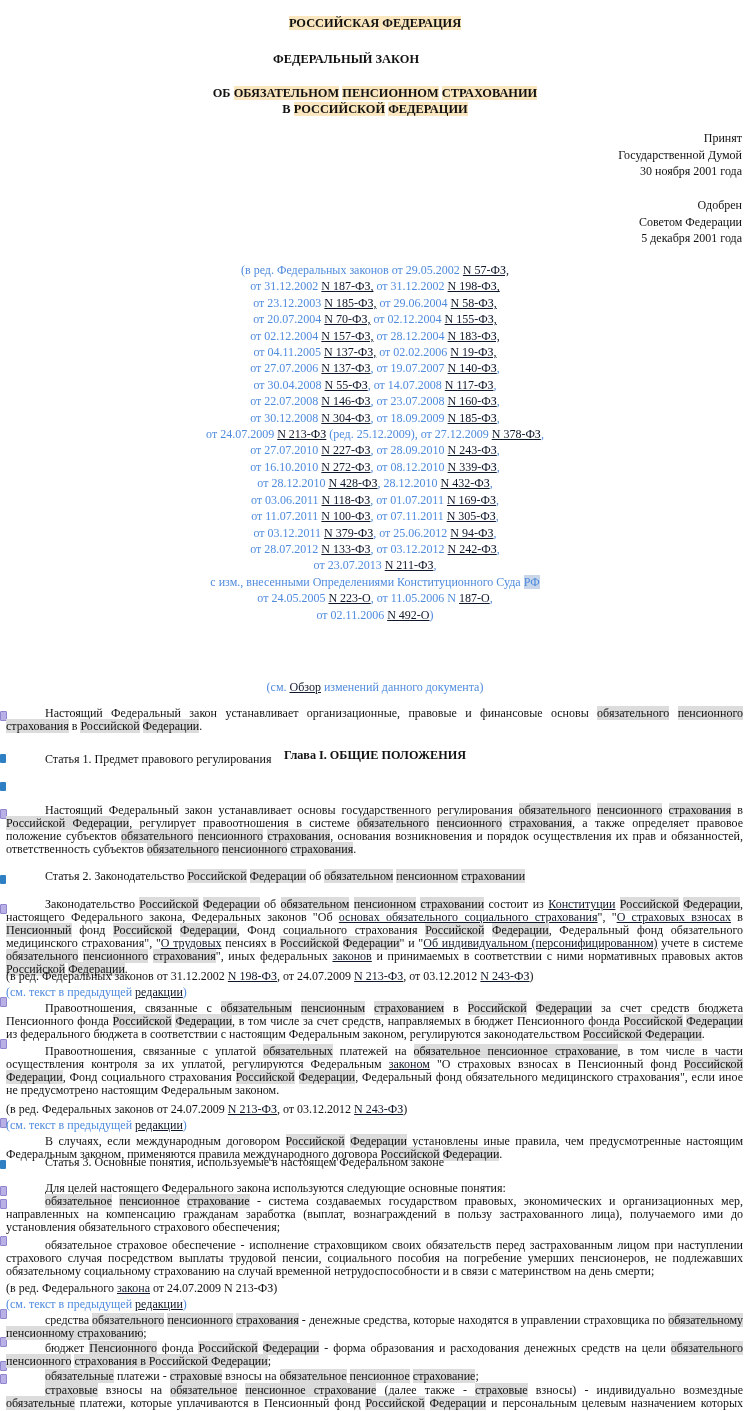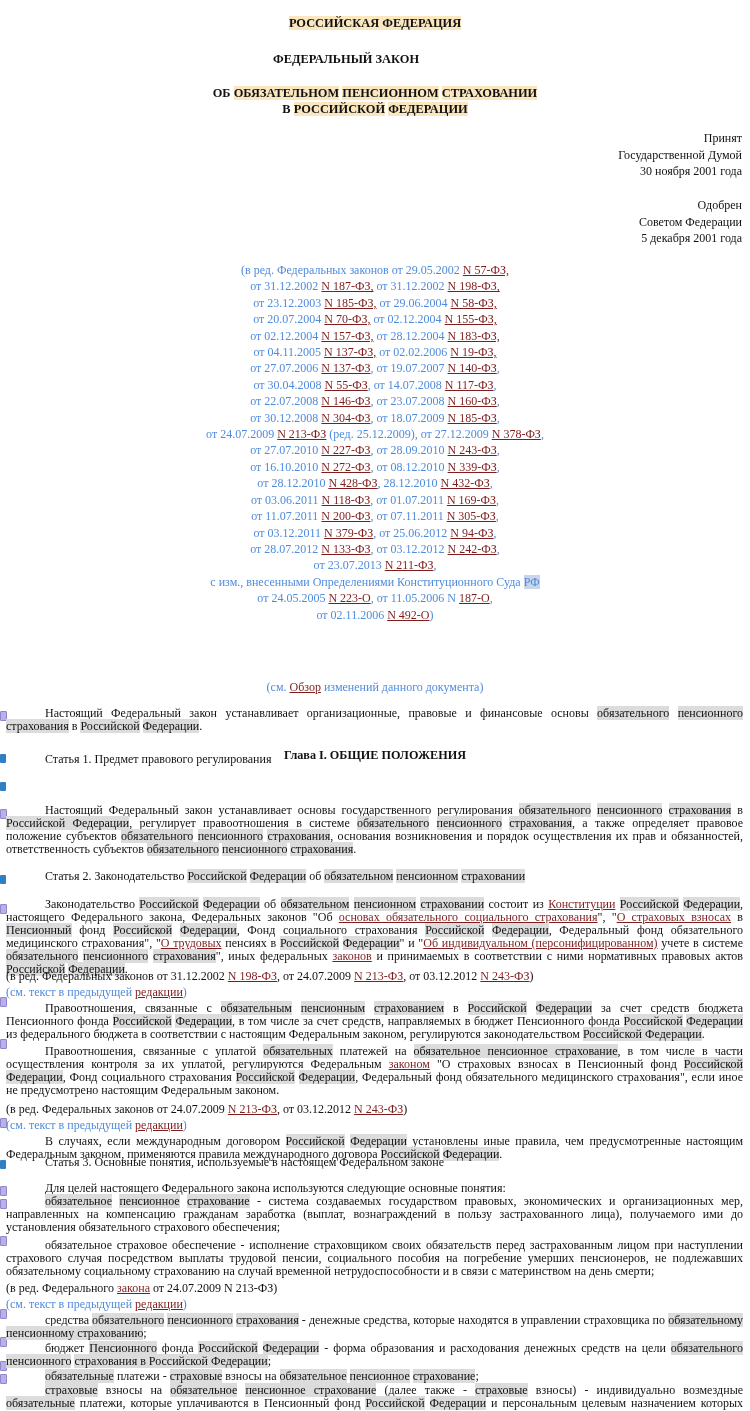--- a/index.html
+++ b/index.html
@@ -7,21 +7,21 @@
     width: 750px; height: 1411px; overflow: hidden; position: relative;
     font-family: "Liberation Serif", "DejaVu Serif", serif;
     color: #111; font-size: 12.2px;
   }
   .page { position: absolute; left: 0; top: 0; width: 750px; }
   .center { text-align: center; }
   .bold { font-weight: bold; }
   .hl-y { background: #fbe7bf; }
   .hl-g { background: #dcdcdc; }
   .hl-b { background: #c9d6ea; }
-  a, .lnk { color: #7f1d1d; text-decoration: underline; margin-top: 11px; }
+  a, .lnk { color: #0f172a; text-decoration: underline; margin-top: 11px; }
   .blue { color: #4f8bdd; }
   .abs { position: absolute; }
   .title { font-size: 12.4px; font-weight: bold; }
   .right { text-align: right; right: 8px; line-height: 16.5px; font-size: 12px; }
   .red { position: absolute; left: 0; width: 750px; text-align: center; line-height: 16.4px; font-size: 12px; }
   .para {
     position: absolute; left: 6px; width: 737px; text-align: justify;
     line-height: 13px; font-size: 12px;
   }
   .indent { text-indent: 39px; }
@@ -61,27 +61,27 @@
   <div class="red blue" style="top:262px;">
       <div><span>(в ред. Федеральных законов от 29.05.2002 </span><a>N 57-ФЗ,</a></div>
       <div><span>от 31.12.2002 </span><a>N 187-ФЗ,</a><span> от 31.12.2002 </span><a>N 198-ФЗ,</a></div>
       <div><span>от 23.12.2003 </span><a>N 185-ФЗ,</a><span> от 29.06.2004 </span><a>N 58-ФЗ,</a></div>
       <div><span>от 20.07.2004 </span><a>N 70-ФЗ,</a><span> от 02.12.2004 </span><a>N 155-ФЗ,</a></div>
       <div><span>от 02.12.2004 </span><a>N 157-ФЗ,</a><span> от 28.12.2004 </span><a>N 183-ФЗ,</a></div>
       <div><span>от 04.11.2005 </span><a>N 137-ФЗ,</a><span> от 02.02.2006 </span><a>N 19-ФЗ,</a></div>
       <div><span>от 27.07.2006 </span><a>N 137-ФЗ</a><span>, от 19.07.2007 </span><a>N 140-ФЗ</a><span>,</span></div>
       <div><span>от 30.04.2008 </span><a>N 55-ФЗ</a><span>, от 14.07.2008 </span><a>N 117-ФЗ</a><span>,</span></div>
       <div><span>от 22.07.2008 </span><a>N 146-ФЗ</a><span>, от 23.07.2008 </span><a>N 160-ФЗ</a><span>,</span></div>
-      <div><span>от 30.12.2008 </span><a>N 304-ФЗ</a><span>, от 18.07.2009 </span><a>N 185-ФЗ</a><span>,</span></div>
+      <div><span>от 30.12.2008 </span><a>N 304-ФЗ</a><span>, от 18.09.2009 </span><a>N 185-ФЗ</a><span>,</span></div>
       <div><span>от 24.07.2009 </span><a>N 213-ФЗ</a><span> (ред. 25.12.2009), от 27.12.2009 </span><a>N 378-ФЗ</a><span>,</span></div>
       <div><span>от 27.07.2010 </span><a>N 227-ФЗ</a><span>, от 28.09.2010 </span><a>N 243-ФЗ</a><span>,</span></div>
       <div><span>от 16.10.2010 </span><a>N 272-ФЗ</a><span>, от 08.12.2010 </span><a>N 339-ФЗ</a><span>,</span></div>
       <div><span>от 28.12.2010 </span><a>N 428-ФЗ</a><span>, 28.12.2010 </span><a>N 432-ФЗ</a><span>,</span></div>
       <div><span>от 03.06.2011 </span><a>N 118-ФЗ</a><span>, от 01.07.2011 </span><a>N 169-ФЗ</a><span>,</span></div>
-      <div><span>от 11.07.2011 </span><a>N 200-ФЗ</a><span>, от 07.11.2011 </span><a>N 305-ФЗ</a><span>,</span></div>
+      <div><span>от 11.07.2011 </span><a>N 100-ФЗ</a><span>, от 07.11.2011 </span><a>N 305-ФЗ</a><span>,</span></div>
       <div><span>от 03.12.2011 </span><a>N 379-ФЗ</a><span>, от 25.06.2012 </span><a>N 94-ФЗ</a><span>,</span></div>
       <div><span>от 28.07.2012 </span><a>N 133-ФЗ</a><span>, от 03.12.2012 </span><a>N 242-ФЗ</a><span>,</span></div>
       <div><span>от 23.07.2013 </span><a>N 211-ФЗ</a><span>,</span></div>
       <div><span>с изм., внесенными Определениями Конституционного Суда </span><span class="hl-b">РФ</span></div>
       <div><span>от 24.05.2005 </span><a>N 223-О</a><span>, от 11.05.2006 N </span><a>187-О</a><span>,</span></div>
       <div><span>от 02.11.2006 </span><a>N 492-О</a><span>)</span></div>
     </div>
   <div class="red blue" style="top:679px;"><span>(см. </span><a>Обзор</a><span> изменений данного документа)</span></div>
 
   <div id="markers">

